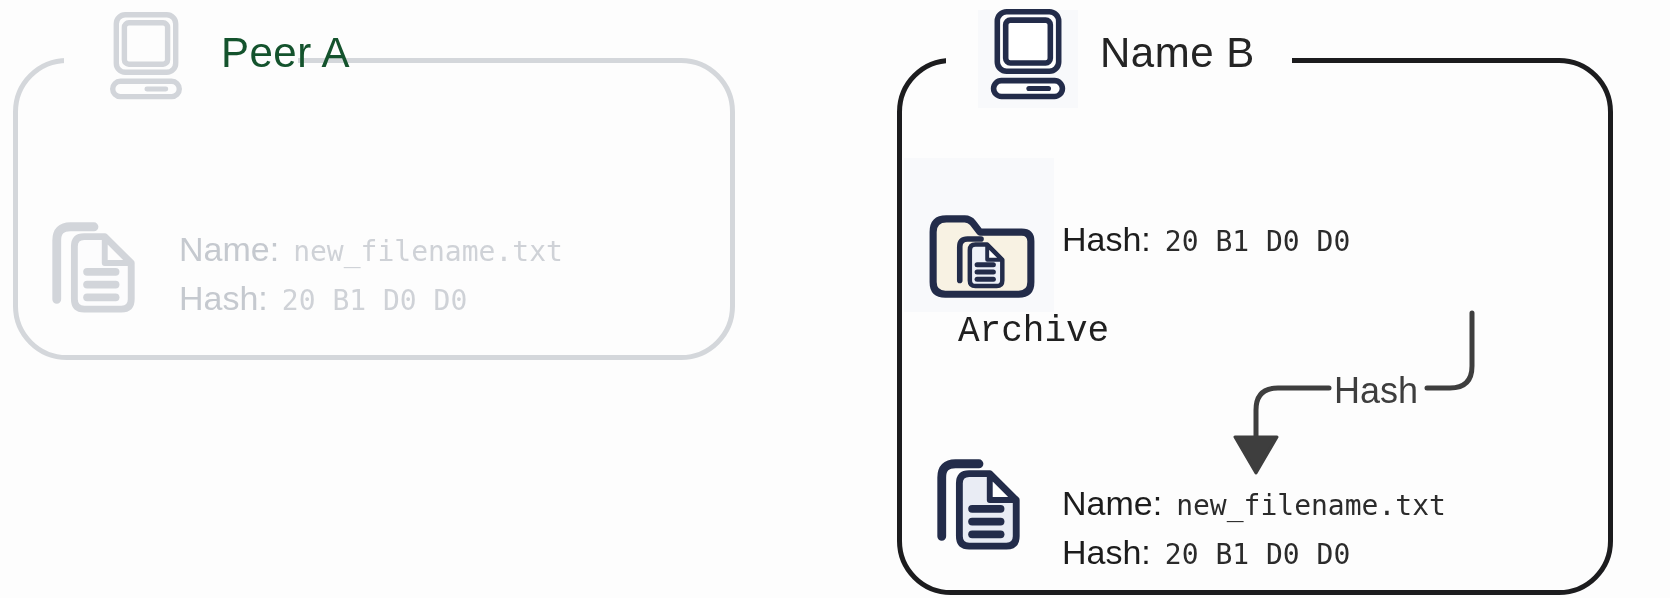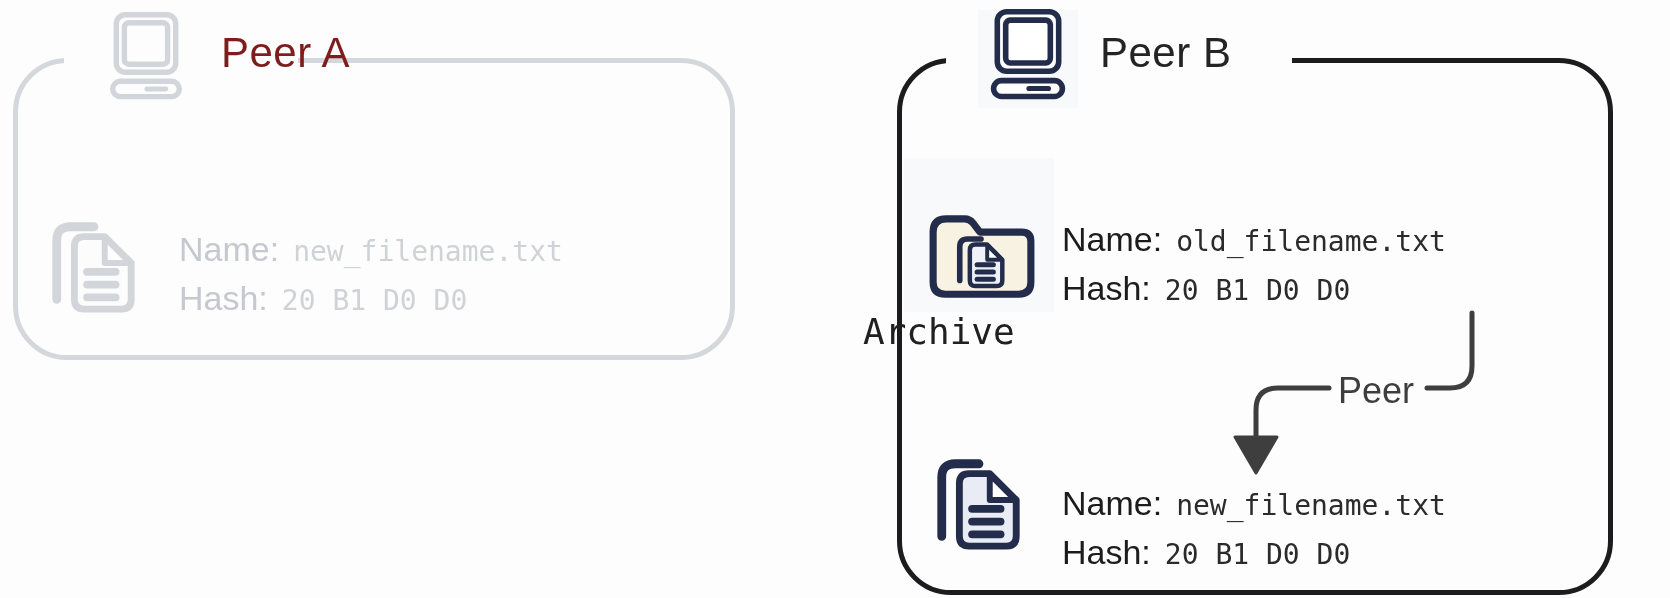--- a/index.html
+++ b/index.html
@@ -7,21 +7,21 @@
     position:relative;width:1670px;height:598px;background:#fdfdfd;
     overflow:hidden;font-family:"Liberation Sans",sans-serif;
   }
   .peer-box{position:absolute;border-style:solid;border-width:5px;border-radius:54px;background:transparent;}
   .peer-box.faded{border-color:#d4d7db;}
   .peer-box.active{border-color:#1c1c1e;}
   .legend-mask{position:absolute;background:#fdfdfd;}
   .icon{position:absolute;}
   .icon-tile{position:absolute;background:#f8f9fb;}
   .peer-title{position:absolute;font-size:42px;letter-spacing:.5px;white-space:nowrap;}
-  .peer-title.faded{color:#7f1d1d;}
+  .peer-title.faded{color:#14532d;}
   .peer-title.active{color:#242424;}
   .entry-text{position:absolute;white-space:nowrap;}
   .entry-line{line-height:43px;}
   .lbl{font-weight:400;font-size:34px;margin-right:14px;}
   .val{font-family:"DejaVu Sans Mono",monospace;font-size:28px;}
   .entry-text.faded .lbl{color:#c5c9cf;}
   .entry-text.faded .val{color:#cfd2d7;}
   .entry-text.active .lbl{color:#1c1c1c;}
   .entry-text.active .val{color:#2b2b2b;}
   .archive-caption{position:absolute;font-family:"DejaVu Sans Mono",monospace;font-size:36px;color:#202020;white-space:nowrap;}
@@ -73,56 +73,53 @@
   <div class="icon-tile" style="left:978px;top:10px;width:100px;height:98px;"></div>
   <svg class="icon" style="left:981px;top:9px;" width="94" height="93" viewBox="0 0 100 100">
     <g fill="#ffffff" stroke="#232c4a" stroke-width="6" stroke-linejoin="round">
       <rect x="17" y="3" width="66" height="64" rx="10"></rect>
       <rect x="26" y="12" width="48" height="46" rx="5"></rect>
       <rect x="13" y="77" width="74" height="17" rx="8.5"></rect>
     </g>
     <line x1="51" y1="85.5" x2="72" y2="85.5" stroke="#232c4a" stroke-width="5.5" stroke-linecap="round"></line>
   </svg>
 
-  <div class="peer-title active" style="left:1100px;top:29px;">Peer B</div>
+  <div class="peer-title active" style="left:1100px;top:29px;">Name B</div>
 
   <div class="icon-tile" style="left:904px;top:158px;width:150px;height:154px;"></div>
   <svg class="icon" style="left:926px;top:201px;" width="112" height="108" viewBox="0 0 110 105">
     <path d="M7 30 Q7 17 20 17 H38 Q43 17 46 21 L53 30 H94 Q103 30 103 39 V79 Q103 91 91 91 H19 Q7 91 7 79 Z" fill="#f8f2e3" stroke="#232c4a" stroke-width="7" stroke-linejoin="round"></path>
     <g transform="translate(26,28) scale(0.55)">
       <path d="M13 90 V30 Q13 16 27 16 H51" fill="none" stroke="#232c4a" stroke-width="10" stroke-linecap="round"></path>
       <path d="M41 26 H62 L89 53 V90 Q89 100 79 100 H41 Q31 100 31 90 V36 Q31 26 41 26 Z" fill="#eef1f8" stroke="#232c4a" stroke-width="8" stroke-linejoin="round"></path>
       <path d="M62 27 L88 53 H62 Z" fill="#ffffff" stroke="#232c4a" stroke-width="7" stroke-linejoin="round"></path>
       <g stroke="#232c4a" stroke-width="9" stroke-linecap="round">
         <line x1="44" y1="62" x2="73" y2="62"></line>
         <line x1="44" y1="75" x2="73" y2="75"></line>
         <line x1="44" y1="88" x2="73" y2="88"></line>
       </g>
     </g>
   </svg>
 
   <div class="entry-text active" style="left:1062px;top:218px;">
     <div class="entry-line">
-      <span class="lbl">Name:</span><span class="val">old_filename.txt</span>
-    </div>
-    <div class="entry-line">
       <span class="lbl">Hash:</span><span class="val">20 B1 D0 D0</span>
     </div>
   </div>
 
-  <div class="archive-caption" style="left:863px;top:311px;">Archive</div>
+  <div class="archive-caption" style="left:958px;top:311px;font-family:Liberation Mono, monospace;">Archive</div>
 
   <svg class="arrow-overlay" viewBox="0 0 1670 598">
     <g stroke="#3e3e3e" stroke-width="5" fill="none" stroke-linecap="round">
       <path d="M1472 313 V366 Q1472 388 1450 388 H1427"></path>
       <path d="M1329 388 H1278 Q1256 388 1256 410 V441"></path>
     </g>
     <path d="M1235 437 H1277 L1256 473 Z" fill="#3e3e3e" stroke="#3e3e3e" stroke-width="3" stroke-linejoin="round"></path>
   </svg>
-  <div class="move-label" style="left:1326px;top:370px;">Peer</div>
+  <div class="move-label" style="left:1326px;top:370px;">Hash</div>
 
   <svg class="icon" style="left:929px;top:447px;" width="98" height="108" viewBox="0 0 100 108">
     <path d="M13 90 V30 Q13 16 27 16 H51" fill="none" stroke="#232c4a" stroke-width="9" stroke-linecap="round"></path>
     <path d="M41 26 H62 L89 53 V90 Q89 100 79 100 H41 Q31 100 31 90 V36 Q31 26 41 26 Z" fill="#e9ecf4" stroke="#232c4a" stroke-width="7" stroke-linejoin="round"></path>
     <path d="M62 27 L88 53 H62 Z" fill="#ffffff" stroke="#232c4a" stroke-width="6" stroke-linejoin="round"></path>
     <g stroke="#232c4a" stroke-width="8" stroke-linecap="round">
       <line x1="44" y1="62" x2="73" y2="62"></line>
       <line x1="44" y1="75" x2="73" y2="75"></line>
       <line x1="44" y1="88" x2="73" y2="88"></line>
     </g>

